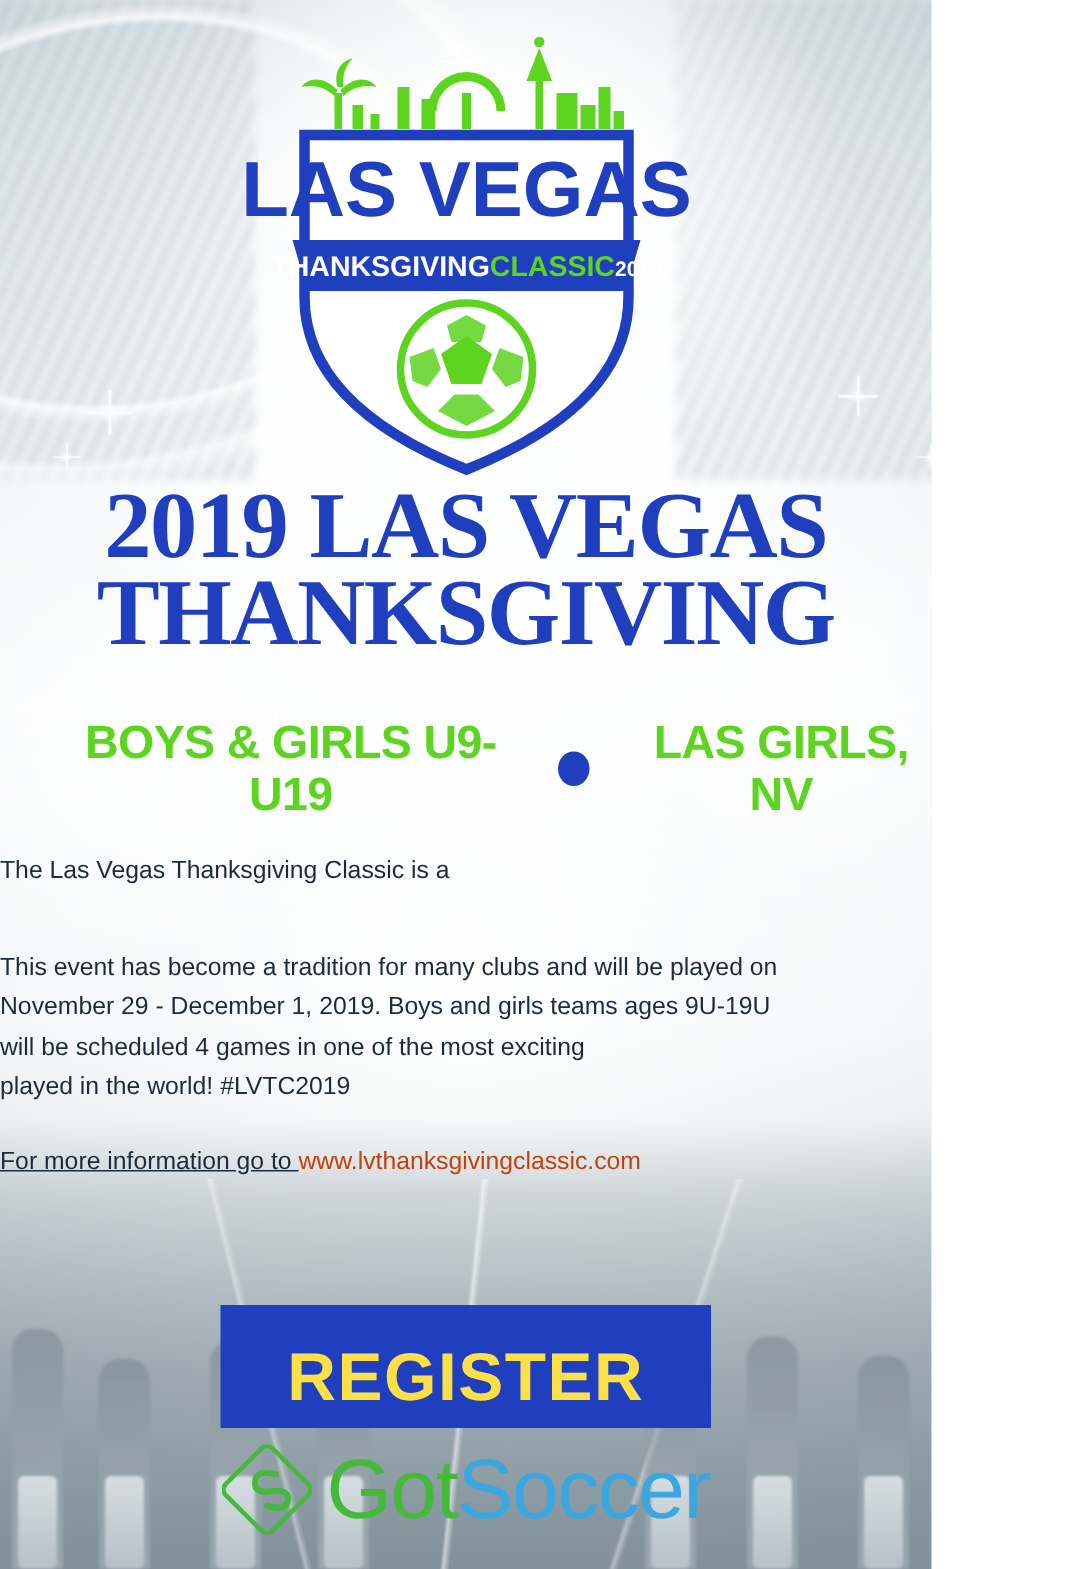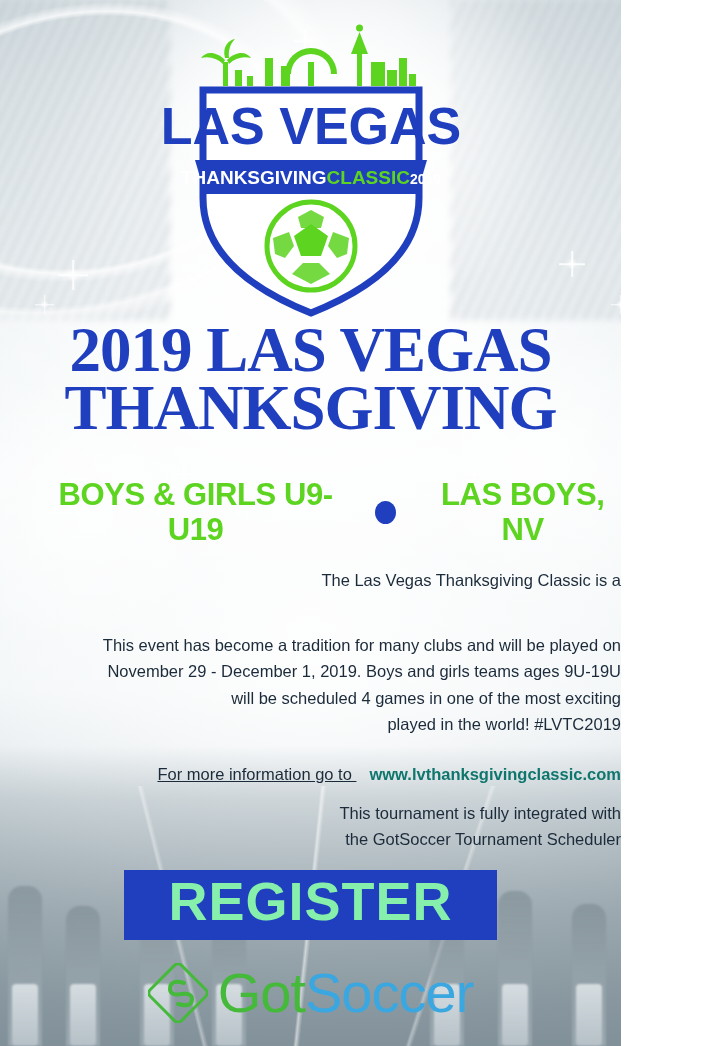--- a/index.html
+++ b/index.html
@@ -108,43 +108,43 @@
     letter-spacing: -0.4px;
   }
   .subline .row2 { display: flex; align-items: center; justify-content: center; gap: 28px; padding-left: 44px; }
   .blue-dot {
     display: inline-block; width: 23px; height: 23px; border-radius: 50%;
     background: #1f3fbf;
   }
 
   .para {
     position: absolute; left: 0; right: 0;
-    text-align: right;
+    text-align: left;
     color: #1c2b3a;
     font-size: 16.5px;
     line-height: 1.6;
   }
   .p1 { top: 567px; }
   .p2 { top: 632px; }
   .p3 { top: 761px; }
   .p4 { top: 800px; }
 
-  .link { color: #0f766e; font-weight: bold; text-decoration: none; margin-left: 13px; }
+  .link { color: #c2410c; font-weight: normal; text-decoration: none; }
   .strong-lead { color: #1c2b3a; text-decoration: underline; }
 
   .register-wrap {
     position: absolute; top: 870px; left: 0; right: 0; display: flex; justify-content: center;
   }
   .register-btn {
     background: #1f3fbf;
-    color: #86efac;
+    color: #fde047;
     font-weight: bold;
-    font-size: 54px;
+    font-size: 45px;
     letter-spacing: 1px;
-    padding: 4px 44px 12px;
+    padding: 25px 44px 12px;
     line-height: 1;
     border: none;
     cursor: pointer;
     font-family: "Liberation Sans", sans-serif;
   }
 
   .gotsoccer {
     position: absolute; top: 960px; left: 0; right: 0;
     display: flex; align-items: center; justify-content: center; gap: 10px;
   }
@@ -234,43 +234,39 @@
 
     <div class="headline">
       <span class="l1">2019 LAS VEGAS</span>
       <span class="l2">THANKSGIVING</span>
     </div>
 
     <div class="subline">
       <div class="row2">
         <span>BOYS &amp; GIRLS U9-U19</span>
         <span class="blue-dot"></span>
-        <span>LAS BOYS, NV</span>
+        <span>LAS GIRLS, NV</span>
       </div>
     </div>
 
     <div class="para p1">
       <div>The Las Vegas Thanksgiving Classic is a</div>
     </div>
 
     <div class="para p2">
       <div>This event has become a tradition for many clubs and will be played on</div>
       <div>November 29 - December 1, 2019. Boys and girls teams  ages 9U-19U</div>
       <div>will be scheduled 4 games in one of the most exciting</div>
       <div>played in the world! #LVTC2019</div>
     </div>
 
     <div class="para p3">
       <span class="strong-lead">For more information go to </span><a class="link" href="#">www.lvthanksgivingclassic.com</a>
     </div>
 
-    <div class="para p4">
-      <div>This tournament is fully integrated with</div>
-      <div>the GotSoccer Tournament Scheduler</div>
-    </div>
 
     <div class="register-wrap">
       <button class="register-btn">REGISTER</button>
     </div>
 
     <div class="gotsoccer">
       <svg width="60" height="60" viewBox="0 0 60 60">
         <rect x="8" y="8" width="44" height="44" rx="5" transform="rotate(45 30 30)" fill="none" stroke="#45b93a" stroke-width="3"></rect>
         <path d="M36 20 q-14 -4 -14 6 q0 7 12 5 q10 -1 10 5 q0 9 -14 5" fill="none" stroke="#45b93a" stroke-width="4" stroke-linecap="round"></path>
       </svg>

